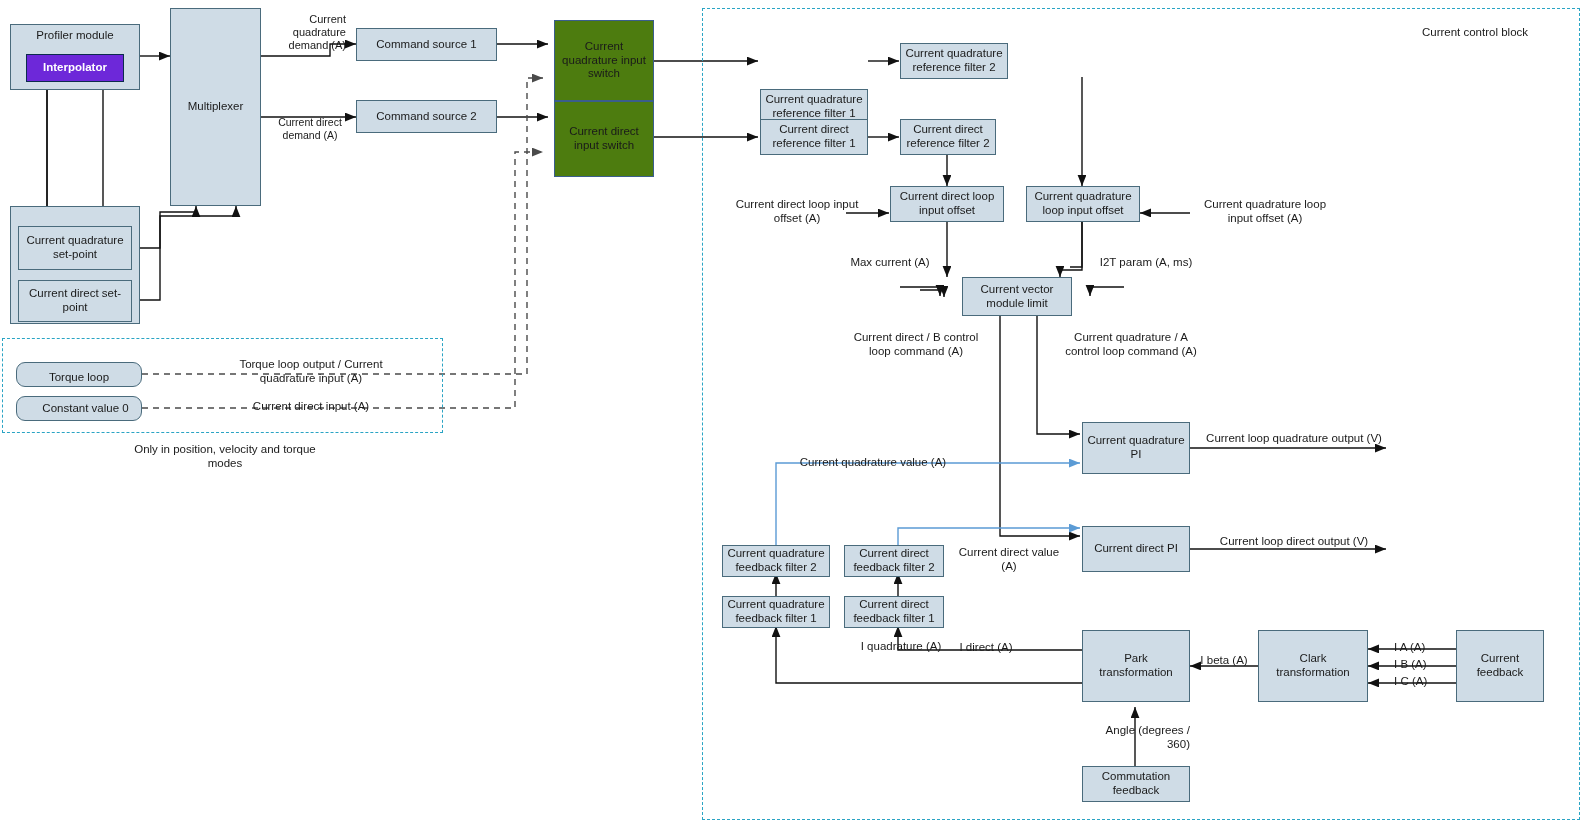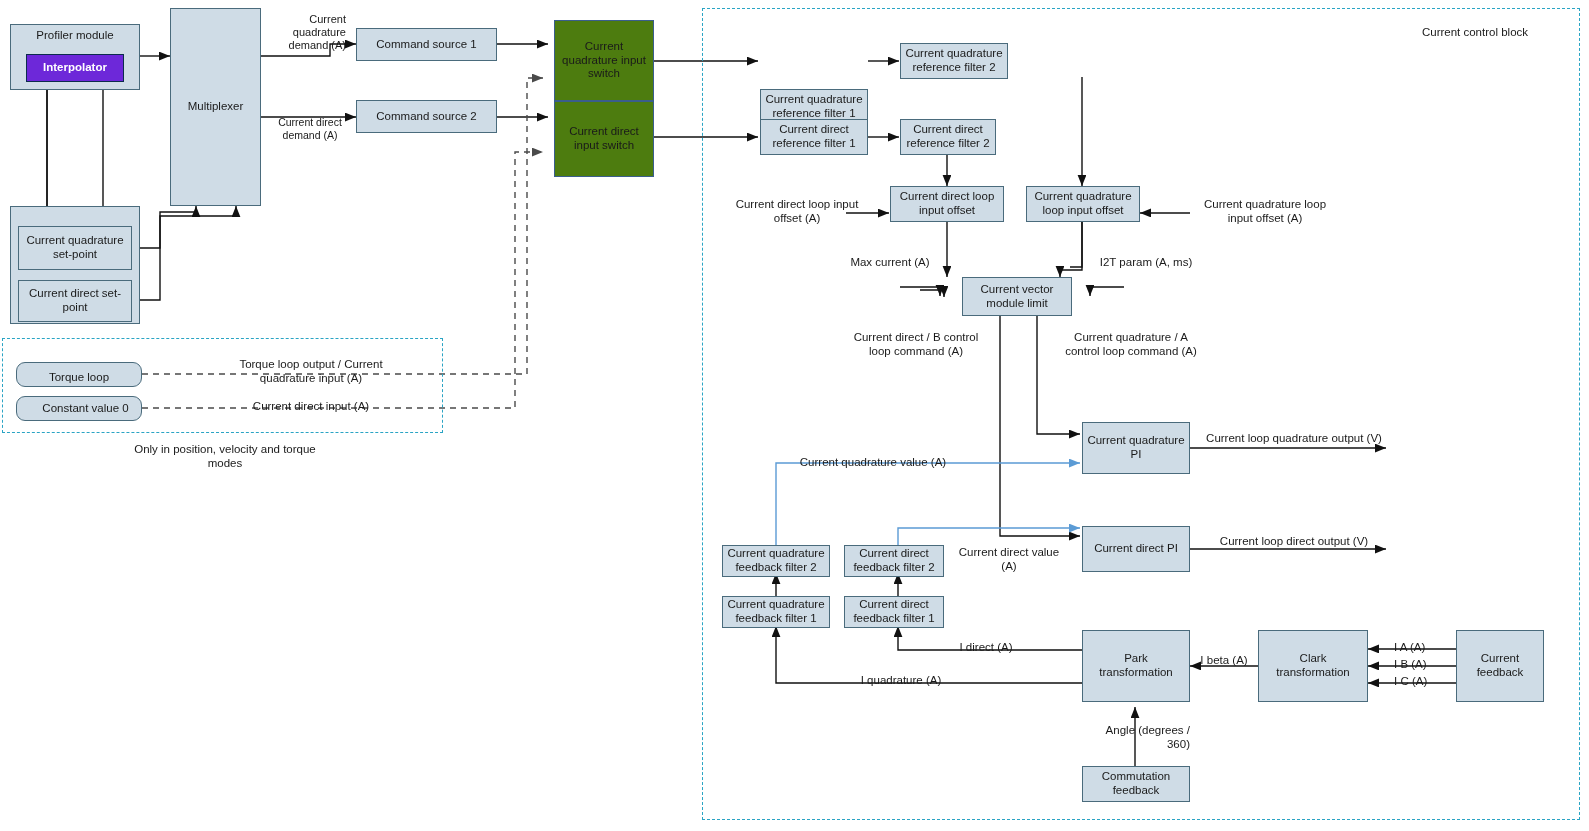--- a/index.html
+++ b/index.html
@@ -232,20 +232,20 @@
   <div class="lbl" style="left:846px;top:331px;width:140px;">Current direct / B control loop command (A)</div>
   <div class="lbl" style="left:1060px;top:331px;width:142px;">Current quadrature / A control loop command (A)</div>
 
   <div class="lbl" style="left:795px;top:456px;width:156px;">Current quadrature value (A)</div>
   <div class="lbl" style="left:954px;top:546px;width:110px;">Current direct value (A)</div>
 
   <div class="lbl" style="left:1206px;top:432px;width:176px;">Current loop quadrature output (V)</div>
   <div class="lbl" style="left:1206px;top:535px;width:176px;">Current loop direct output (V)</div>
 
   <div class="lbl" style="left:946px;top:641px;width:80px;">I direct (A)</div>
-  <div class="lbl" style="left:846px;top:674px;width:110px;">I quadrature (A)</div>
+  <div class="lbl" style="left:846px;top:640px;width:110px;">I quadrature (A)</div>
   <div class="lbl" style="left:1196px;top:654px;width:56px;">I beta (A)</div>
   <div class="lbl left" style="left:1394px;top:641px;width:60px;">I A (A)</div>
   <div class="lbl left" style="left:1394px;top:658px;width:60px;">I B (A)</div>
   <div class="lbl left" style="left:1394px;top:675px;width:60px;">I C (A)</div>
   <div class="lbl" style="left:1082px;top:724px;width:108px;text-align:right;">Angle (degrees / 360)</div>
 
 </div>
 
 </body></html>

